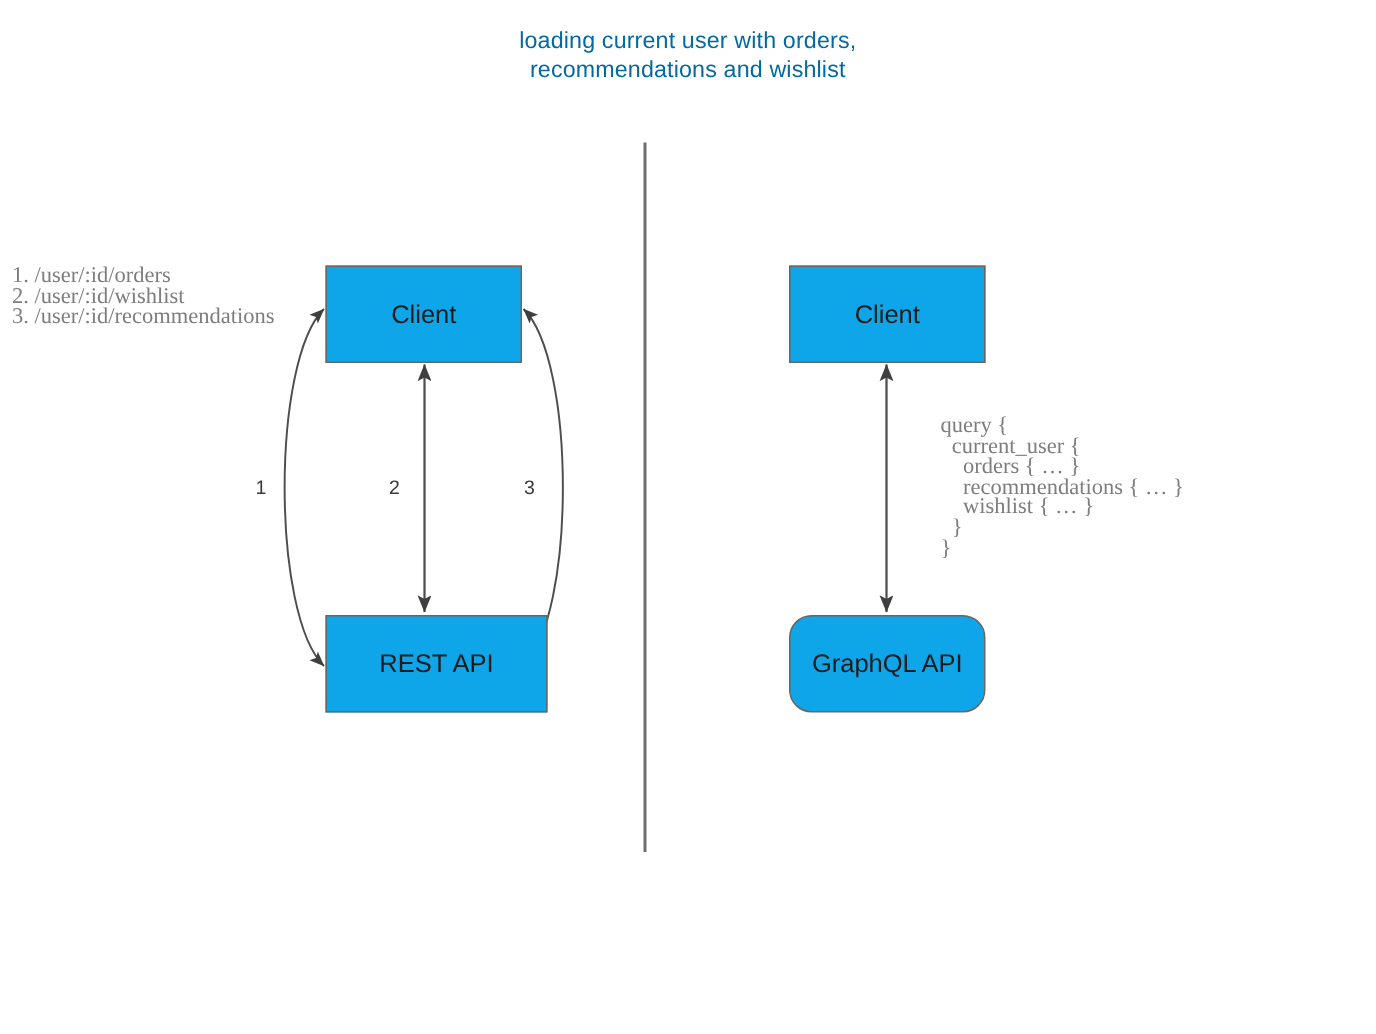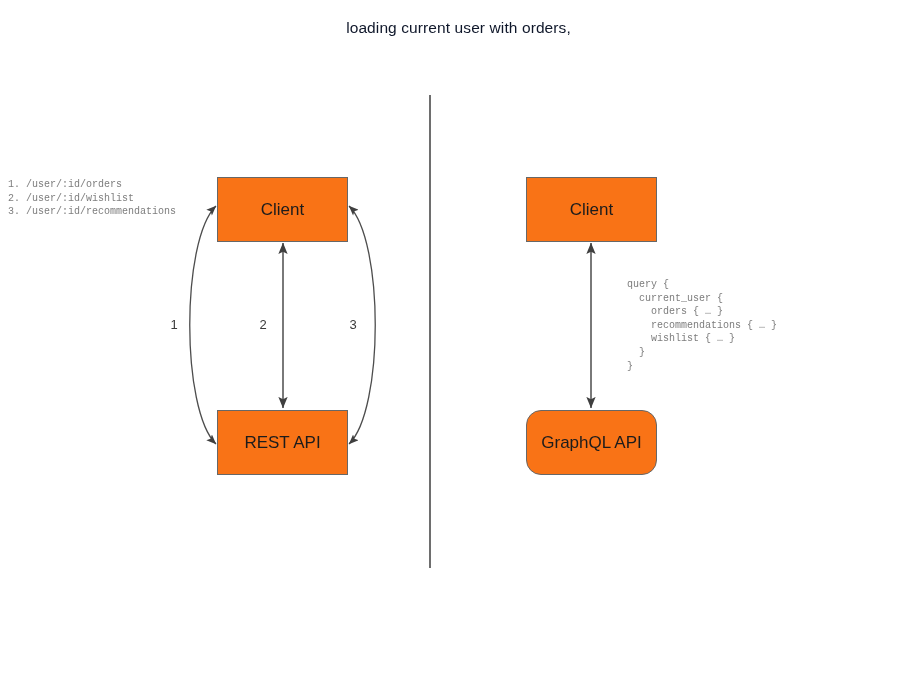--- a/index.html
+++ b/index.html
@@ -25,81 +25,82 @@
 
   
   .title {
     position: absolute;
     left: 0;
     top: 18px;
     width: 917px;
     text-align: center;
     font-size: 15.5px;
     line-height: 19px;
-    color: #0f172a;
+    color: #0369a1;
     letter-spacing: 0.1px;
   }
   .title .line { display: block; }
 
   
   .divider {
     position: absolute;
     left: 429px;
     top: 95px;
     width: 1.6px;
     height: 473px;
     background: #6e6e6e;
   }
 
   
   .node {
     position: absolute;
-    background: #f97316;
+    background: #0ea5e9;
     border: 1.3px solid #676767;
     display: flex;
     align-items: center;
     justify-content: center;
     box-sizing: border-box;
     font-size: 17px;
     color: #1c1c1c;
   }
   #node-client-rest  { left: 217px; top: 177px; width: 131px; height: 65px; }
-  #node-rest-api     { left: 217px; top: 410px; width: 131px; height: 65px; }
+  #node-rest-api     { left: 217px; top: 410px; width: 148px; height: 65px; }
   #node-client-gql   { left: 526px; top: 177px; width: 131px; height: 65px; }
   #node-gql-api      { left: 526px; top: 410px; width: 131px; height: 65px; border-radius: 15px; }
 
   
   .arrow-label {
     position: absolute;
     font-size: 13px;
     color: #3a3a3a;
     text-align: center;
     width: 20px;
   }
   #arrow-label-1 { left: 164px; top: 317px; }
   #arrow-label-2 { left: 253px; top: 317px; }
   #arrow-label-3 { left: 343px; top: 317px; }
 
   
   .code {
     position: absolute;
-    font-family: Liberation Mono, monospace;
-    font-size: 10px;
+    font-family: Liberation Serif, serif;
+    font-size: 15px;
     line-height: 13.6px;
     color: #7d7d7d;
     white-space: pre;
   }
   #rest-endpoints { left: 8px;   top: 178px; }
   #gql-query      { left: 627px; top: 278px; }
 </style>
 </head>
 <body>
 
 <div class="title">
   <span class="line">loading current user with orders,</span>
+  <span class="line">recommendations and wishlist</span>
 </div>
 
 <div class="divider"></div>
 
 <svg id="canvas" viewBox="0 0 917 689" xmlns="http://www.w3.org/2000/svg">
   <defs>
     <marker id="ah-end" markerWidth="9" markerHeight="9" refX="7.4" refY="3.1" orient="auto" markerUnits="strokeWidth">
       <path d="M0,0 L7.6,3.1 L0,6.2 L1.6,3.1 Z" fill="#3f3f3f"></path>
     </marker>
     <marker id="ah-start" markerWidth="9" markerHeight="9" refX="0.2" refY="3.1" orient="auto" markerUnits="strokeWidth">

